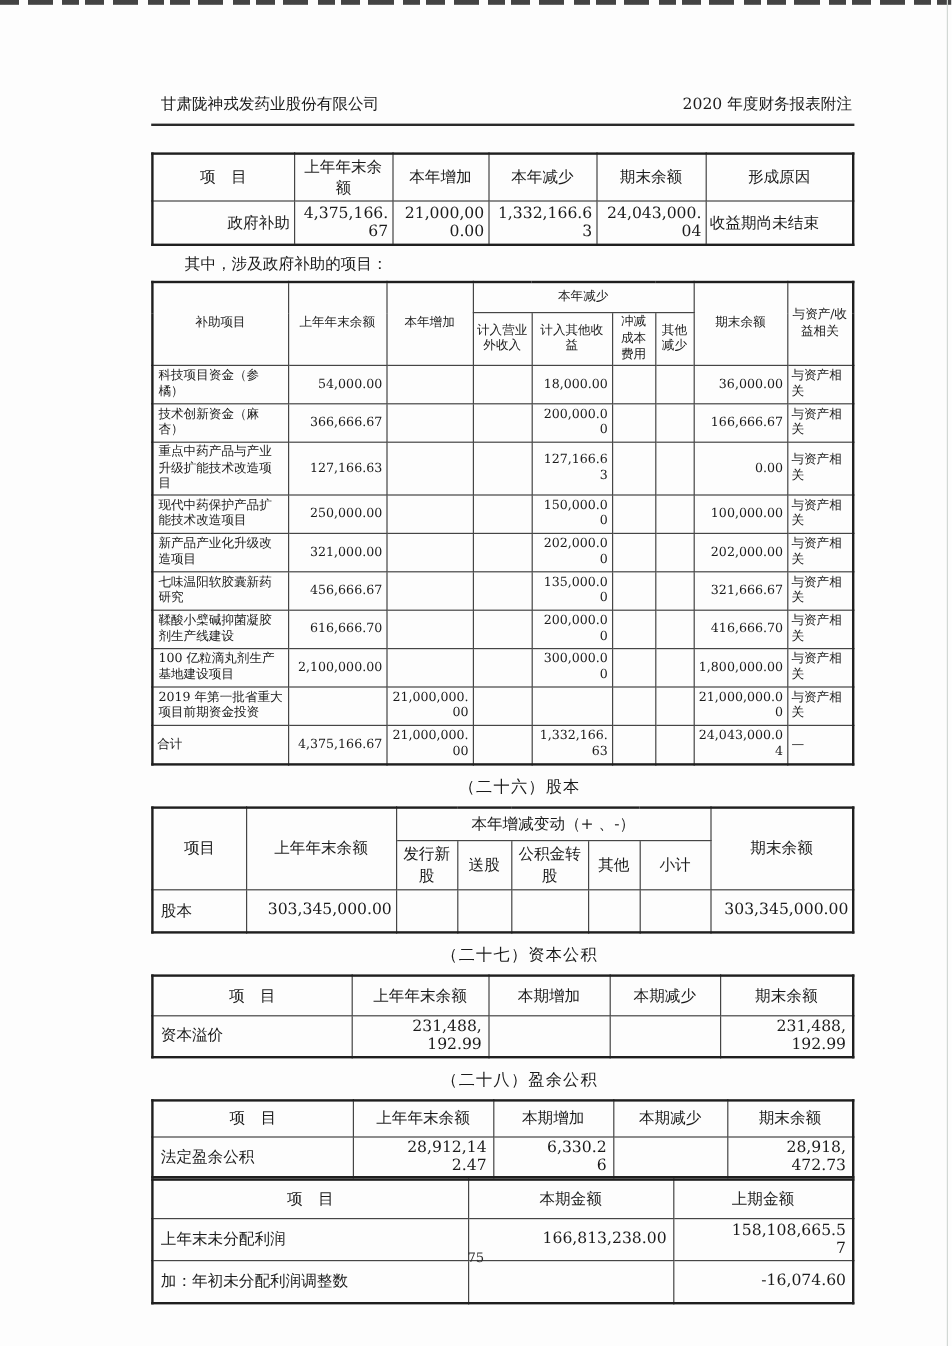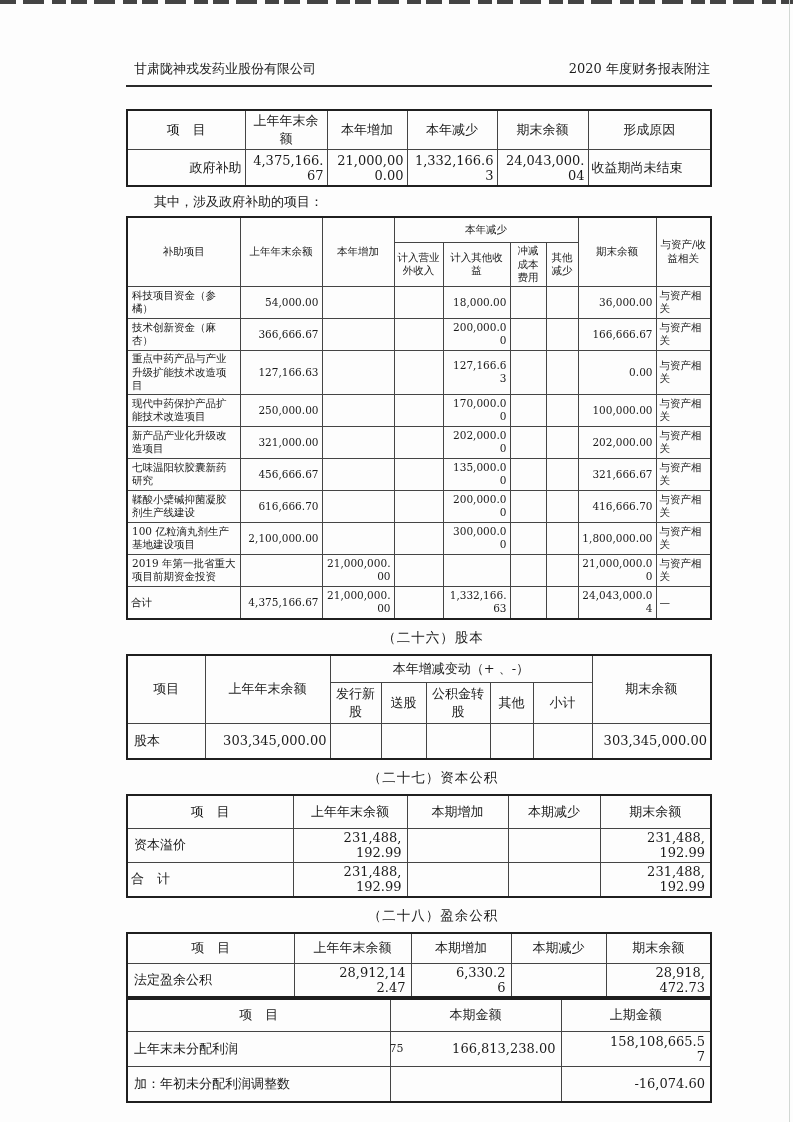--- a/index.html
+++ b/index.html
@@ -10,21 +10,21 @@
   }
   .top-artifact {
     position:absolute; top:0; left:0; width:100%; height:4px; opacity:.8;
     background:repeating-linear-gradient(90deg,#151515 0 16px,transparent 16px 23px,#151515 23px 44px,transparent 44px 52px,#151515 52px 66px,transparent 66px 71px);
   }
   .right-artifact { position:absolute; top:0; right:3px; width:1px; height:100%; background:#d2d8d4; }
   .content { position:absolute; left:126px; top:0; width:586px; }
 
   .doc-header {
     display:flex; justify-content:space-between; align-items:flex-end;
-    margin-top:60px; padding:0 2px 7px 8px;
+    margin-top:78px; padding:0 2px 7px 8px;
     border-bottom:2px solid #2a2a2a; font-size:13px;
   }
 
   table { border-collapse:collapse; width:100%; table-layout:fixed; }
   table { border:2px solid #1f1f1f; }
   th,td { border:1px solid #454545; padding:1px 3px; font-weight:normal; vertical-align:middle; word-break:break-all; }
   th { text-align:center; }
   .al { text-align:left; }  .ar { text-align:right; }  .ac { text-align:left; }
 
   .t1 { margin-top:22px; font-size:13px; }
@@ -175,21 +175,21 @@
           <td class="ar"></td>
           <td class="ar"></td>
           <td class="ar">0.00</td>
           <td class="ac">与资产相关</td>
         </tr>
         <tr>
           <td class="al">现代中药保护产品扩能技术改造项目</td>
           <td class="ar">250,000.00</td>
           <td class="ar"></td>
           <td class="ar"></td>
-          <td class="ar">170,000.00</td>
+          <td class="ar">150,000.00</td>
           <td class="ar"></td>
           <td class="ar"></td>
           <td class="ar">100,000.00</td>
           <td class="ac">与资产相关</td>
         </tr>
         <tr>
           <td class="al">新产品产业化升级改造项目</td>
           <td class="ar">321,000.00</td>
           <td class="ar"></td>
           <td class="ar"></td>
@@ -317,27 +317,20 @@
         </tr>
       </thead>
       <tbody>
         <tr>
           <td class="al">资本溢价</td>
           <td class="ar">231,488,192.99</td>
           <td class="ar"></td>
           <td class="ar"></td>
           <td class="ar">231,488,192.99</td>
         </tr>
-        <tr>
-          <td class="ac">合　计</td>
-          <td class="ar">231,488,192.99</td>
-          <td class="ar"></td>
-          <td class="ar"></td>
-          <td class="ar">231,488,192.99</td>
-        </tr>
       </tbody>
     </table>
 
     <div class="sec-heading">（二十八）盈余公积</div>
     <table class="t5">
       <colgroup>
           <col style="width:167px">
           <col style="width:117px">
           <col style="width:100px">
           <col style="width:95px">

